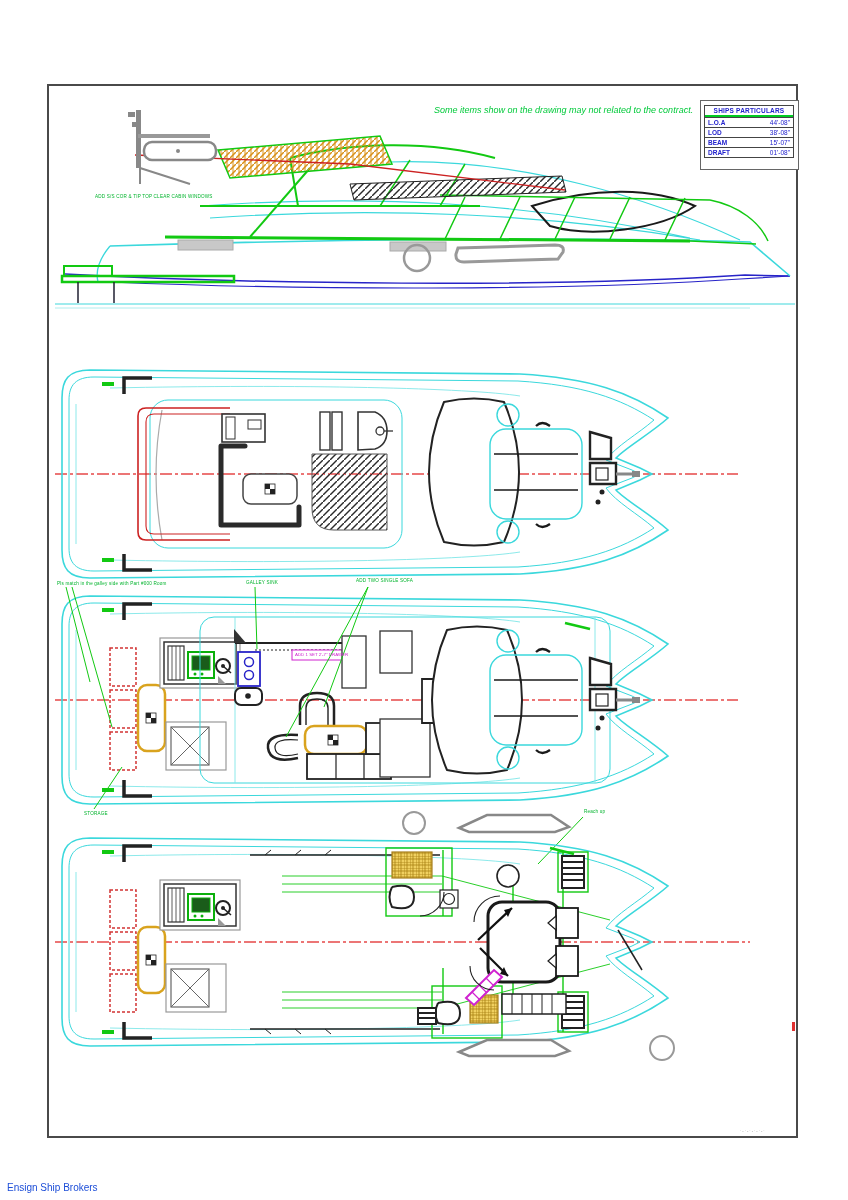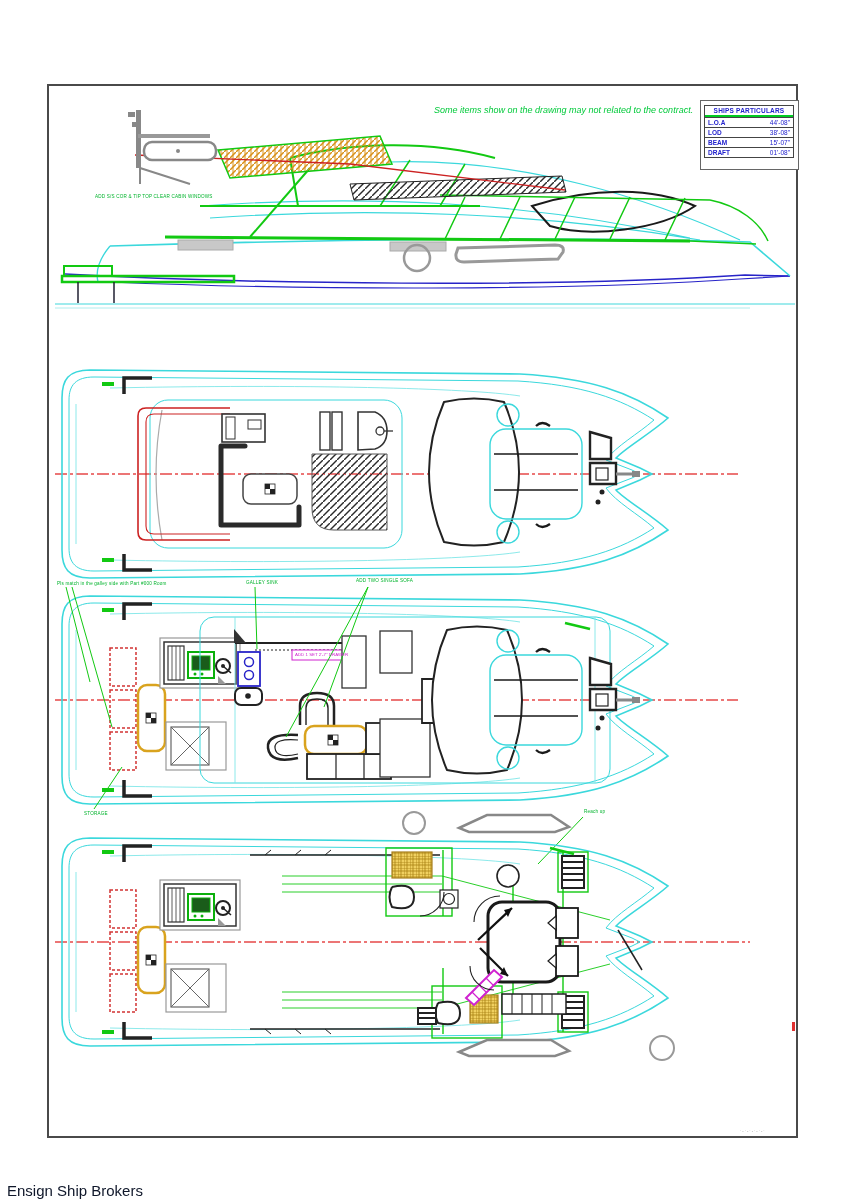--- a/index.html
+++ b/index.html
@@ -10,21 +10,21 @@
         color:#00ca3a;white-space:nowrap;}
   .ptable-outer{position:absolute;left:700px;top:88px;width:97px;height:68px;border:1px solid #666;background:#fff;}
   .ptable{position:absolute;left:704px;top:93px;width:88px;border:1px solid #444;background:#fff;}
   .ptable .hd{font-size:6.5px;font-weight:bold;color:#2222cc;text-align:center;
         border-bottom:2px solid #00cc22;padding:1px 0;letter-spacing:.2px;}
   .ptable .row{display:flex;justify-content:space-between;font-size:6.5px;color:#2222cc;
         border-top:1px solid #444;padding:1px 3px;}
   .ptable .row .lb{font-weight:bold;}
   .ann{position:absolute;font-size:4.6px;color:#00b32c;white-space:nowrap;letter-spacing:.2px;}
   .ann-mag{position:absolute;font-size:4.4px;color:#d022d0;white-space:nowrap;}
-  .footer{position:absolute;left:7px;top:1170px;font-size:15px;color:#0f172a;}
+  .footer{position:absolute;left:7px;top:1170px;font-size:10px;color:#1d4ed8;}
   .corner-mark{position:absolute;left:740px;top:1116px;font-size:4px;color:#9a9a9a;letter-spacing:1px;}
   .red-tick{position:absolute;left:792px;top:1010px;width:3px;height:9px;background:#e03030;}
   svg{position:absolute;overflow:visible;}
 </style>
 </head>
 <body>
 
 <div class="page">
 
   <svg width="0" height="0">

